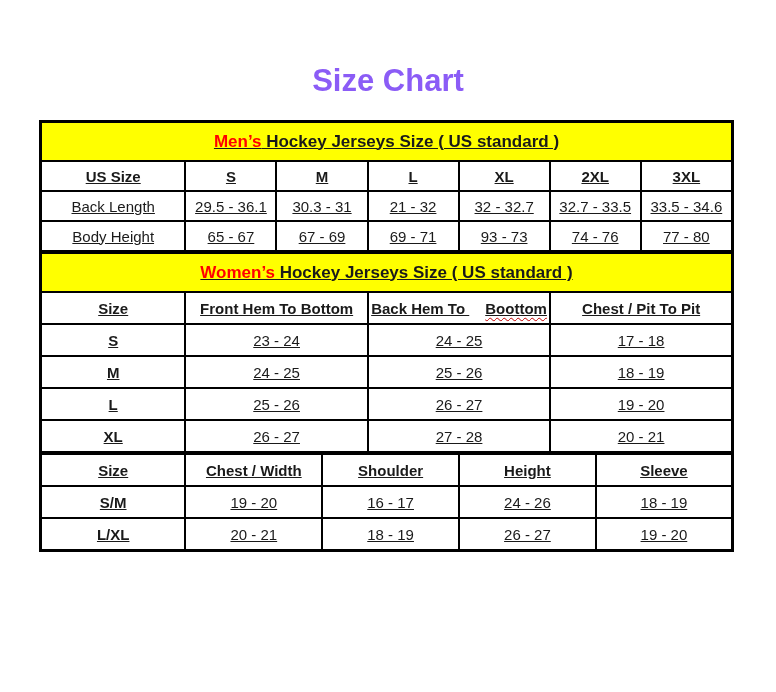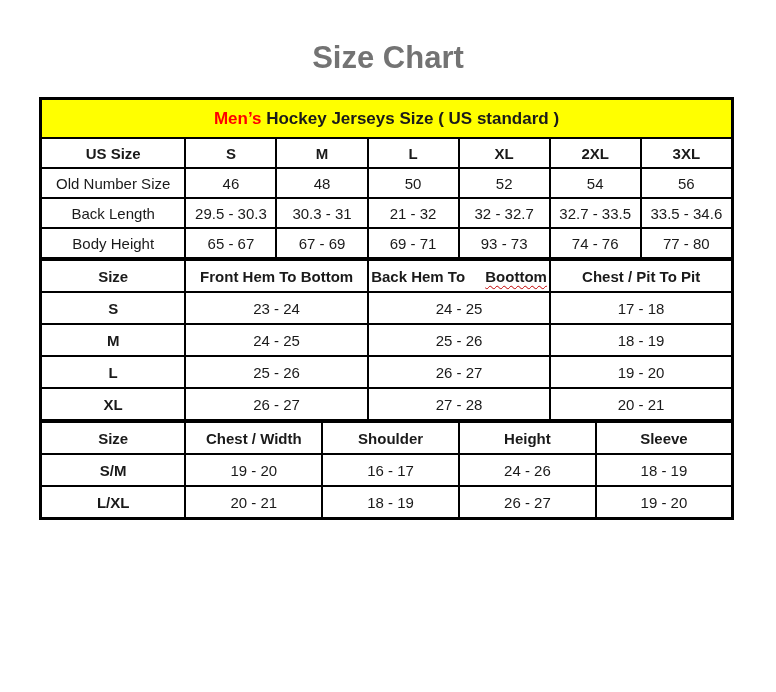--- a/index.html
+++ b/index.html
@@ -8,29 +8,30 @@
     background: #ffffff;
     width: 776px;
     height: 692px;
     font-family: "Liberation Sans", sans-serif;
     color: #1a1a1a;
     overflow: hidden;
   }
   .page-title {
     text-align: center;
     margin: 0;
-    padding-top: 40px;
+    padding-top: 63px;
     font-size: 31px;
     font-weight: bold;
-    color: #737373;
+    color: #8b5cf6;
   }
   .chart-wrap {
     width: 693px;
     margin: 21px 0 0 39px;
     border: 1px solid #000;
+    text-decoration: underline;
   }
   table {
     border-collapse: collapse;
     width: 100%;
     table-layout: fixed;
   }
   td {
     border: 2px solid #000;
     text-align: center;
     vertical-align: middle;
@@ -83,31 +84,22 @@
     <tr class="hdr">
       <td>US Size</td>
       <td>S</td>
       <td>M</td>
       <td>L</td>
       <td>XL</td>
       <td>2XL</td>
       <td>3XL</td>
     </tr>
     <tr>
-      <td>Old Number Size</td>
-      <td>46</td>
-      <td>48</td>
-      <td>50</td>
-      <td>52</td>
-      <td>54</td>
-      <td>56</td>
-    </tr>
-    <tr>
       <td>Back Length</td>
-      <td>29.5 - 30.3</td>
+      <td>29.5 - 36.1</td>
       <td>30.3 - 31</td>
       <td>21 - 32</td>
       <td>32 - 32.7</td>
       <td>32.7 - 33.5</td>
       <td>33.5 - 34.6</td>
     </tr>
     <tr>
       <td>Body Height</td>
       <td>65 - 67</td>
       <td>67 - 69</td>
@@ -120,20 +112,23 @@
     </table>
 
   <table class="womens-table">
     <colgroup>
       <col style="width:20.9%">
         <col style="width:26.4%">
         <col style="width:26.4%">
         <col style="width:26.3%">
     </colgroup>
     <tbody>
+        <tr class="band">
+      <td colspan="4"><span class="hl">Women’s</span><span> Hockey Jerseys Size ( US standard )</span></td>
+    </tr>
     <tr class="hdr">
       <td>Size</td>
       <td>Front Hem To Bottom</td>
       <td><span>Back Hem To </span><span class="squiggle">Boottom</span></td>
       <td>Chest / Pit To Pit</td>
     </tr>
     <tr>
       <td class="bold-label">S</td>
       <td>23 - 24</td>
       <td>24 - 25</td>

